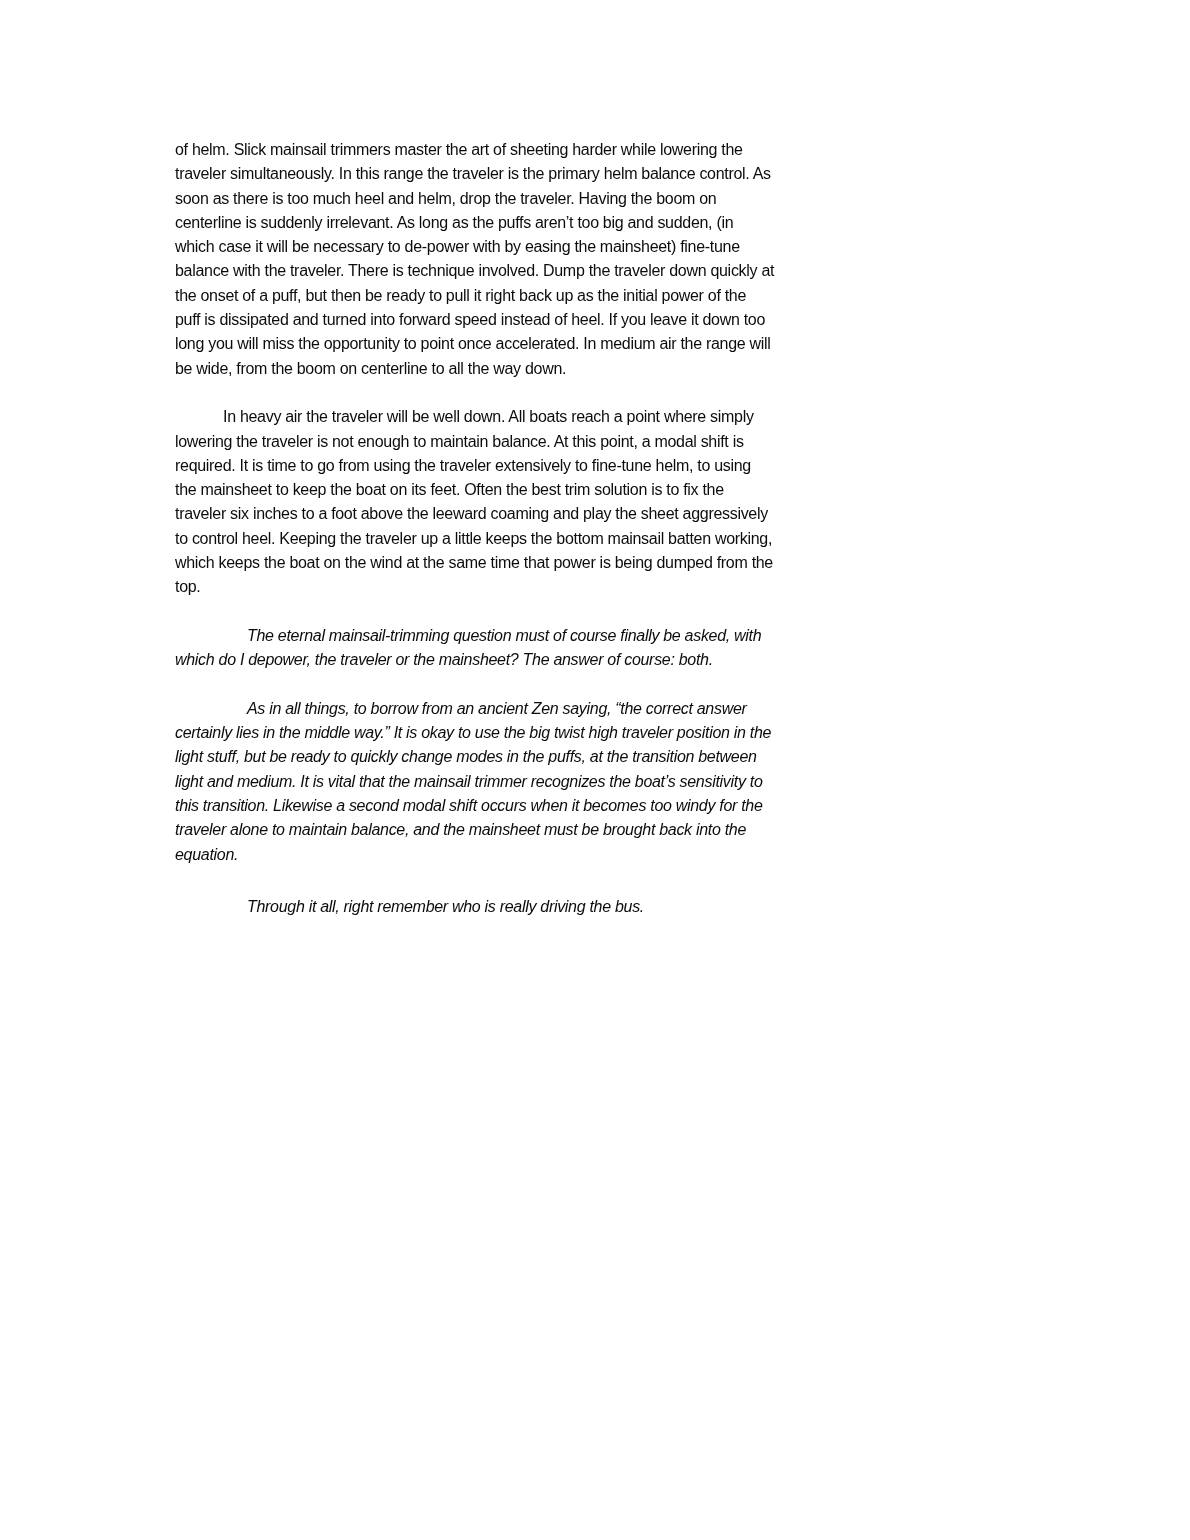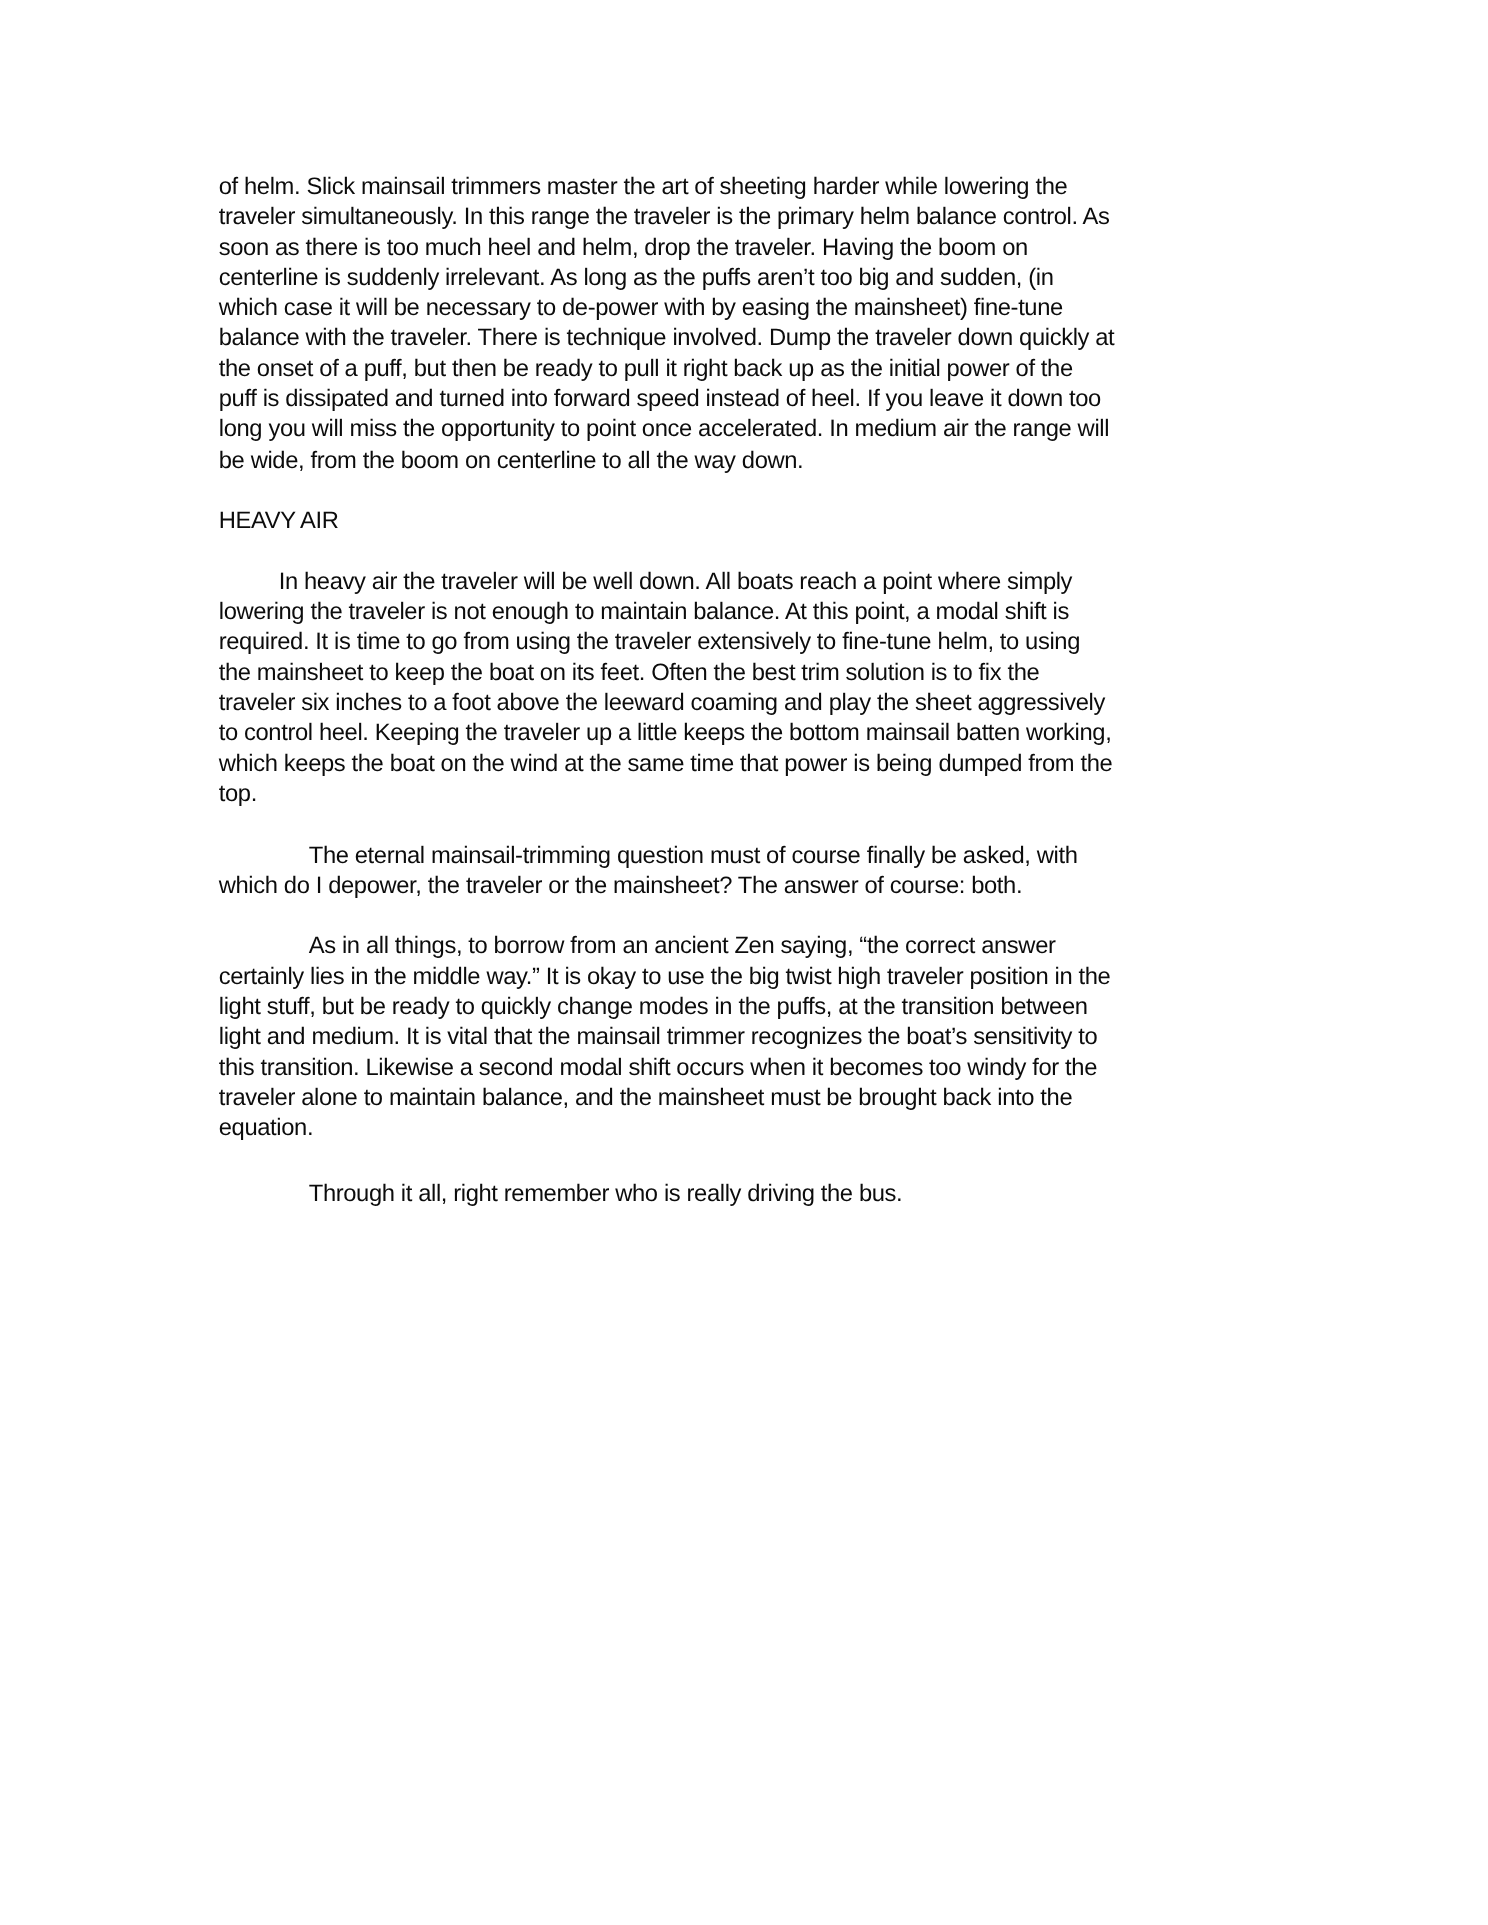--- a/index.html
+++ b/index.html
@@ -21,49 +21,48 @@
     width: 930px;
     font-family: "Liberation Sans", sans-serif;
     font-size: 19px;
     line-height: 24.3px;
     letter-spacing: -0.3px;
     color: #0c0c0c;
   }
   .content p, .content h2 {
     margin: 0;
     padding: 0;
-    font-size: 19px;
+    font-size: 16px;
     font-weight: normal;
     white-space: pre-line; 
   }
   .gap-1 { margin-top: 24.3px !important; }
   .gap-3 { margin-top: 80px !important; }
   .gap-closing { margin-top: 28.5px !important; }
   .indent-sm { text-indent: 48px; }
-  .indent-lg { text-indent: 72px; }
+  .indent-lg { text-indent: 72px; font-style: italic; }
   .bold { font-weight: bold !important; }
 </style>
 </head>
 <body>
 
 <div class="page">
   <div class="content">
 
     <p class="para">of helm. Slick mainsail trimmers master the art of sheeting harder while lowering the
 traveler simultaneously. In this range the traveler is the primary helm balance control. As
 soon as there is too much heel and helm, drop the traveler. Having the boom on
 centerline is suddenly irrelevant. As long as the puffs aren’t too big and sudden, (in
 which case it will be necessary to de-power with by easing the mainsheet) fine-tune
 balance with the traveler. There is technique involved. Dump the traveler down quickly at
 the onset of a puff, but then be ready to pull it right back up as the initial power of the
 puff is dissipated and turned into forward speed instead of heel. If you leave it down too
 long you will miss the opportunity to point once accelerated. In medium air the range will
 be wide, from the boom on centerline to all the way down.</p>
 
-    <h2 class="gap-1">HEAVY AIR</h2>
 
     <p class="para gap-1 indent-sm">In heavy air the traveler will be well down. All boats reach a point where simply
 lowering the traveler is not enough to maintain balance. At this point, a modal shift is
 required. It is time to go from using the traveler extensively to fine-tune helm, to using
 the mainsheet to keep the boat on its feet. Often the best trim solution is to fix the
 traveler six inches to a foot above the leeward coaming and play the sheet aggressively
 to control heel. Keeping the traveler up a little keeps the bottom mainsail batten working,
 which keeps the boat on the wind at the same time that power is being dumped from the
 top.</p>
 

